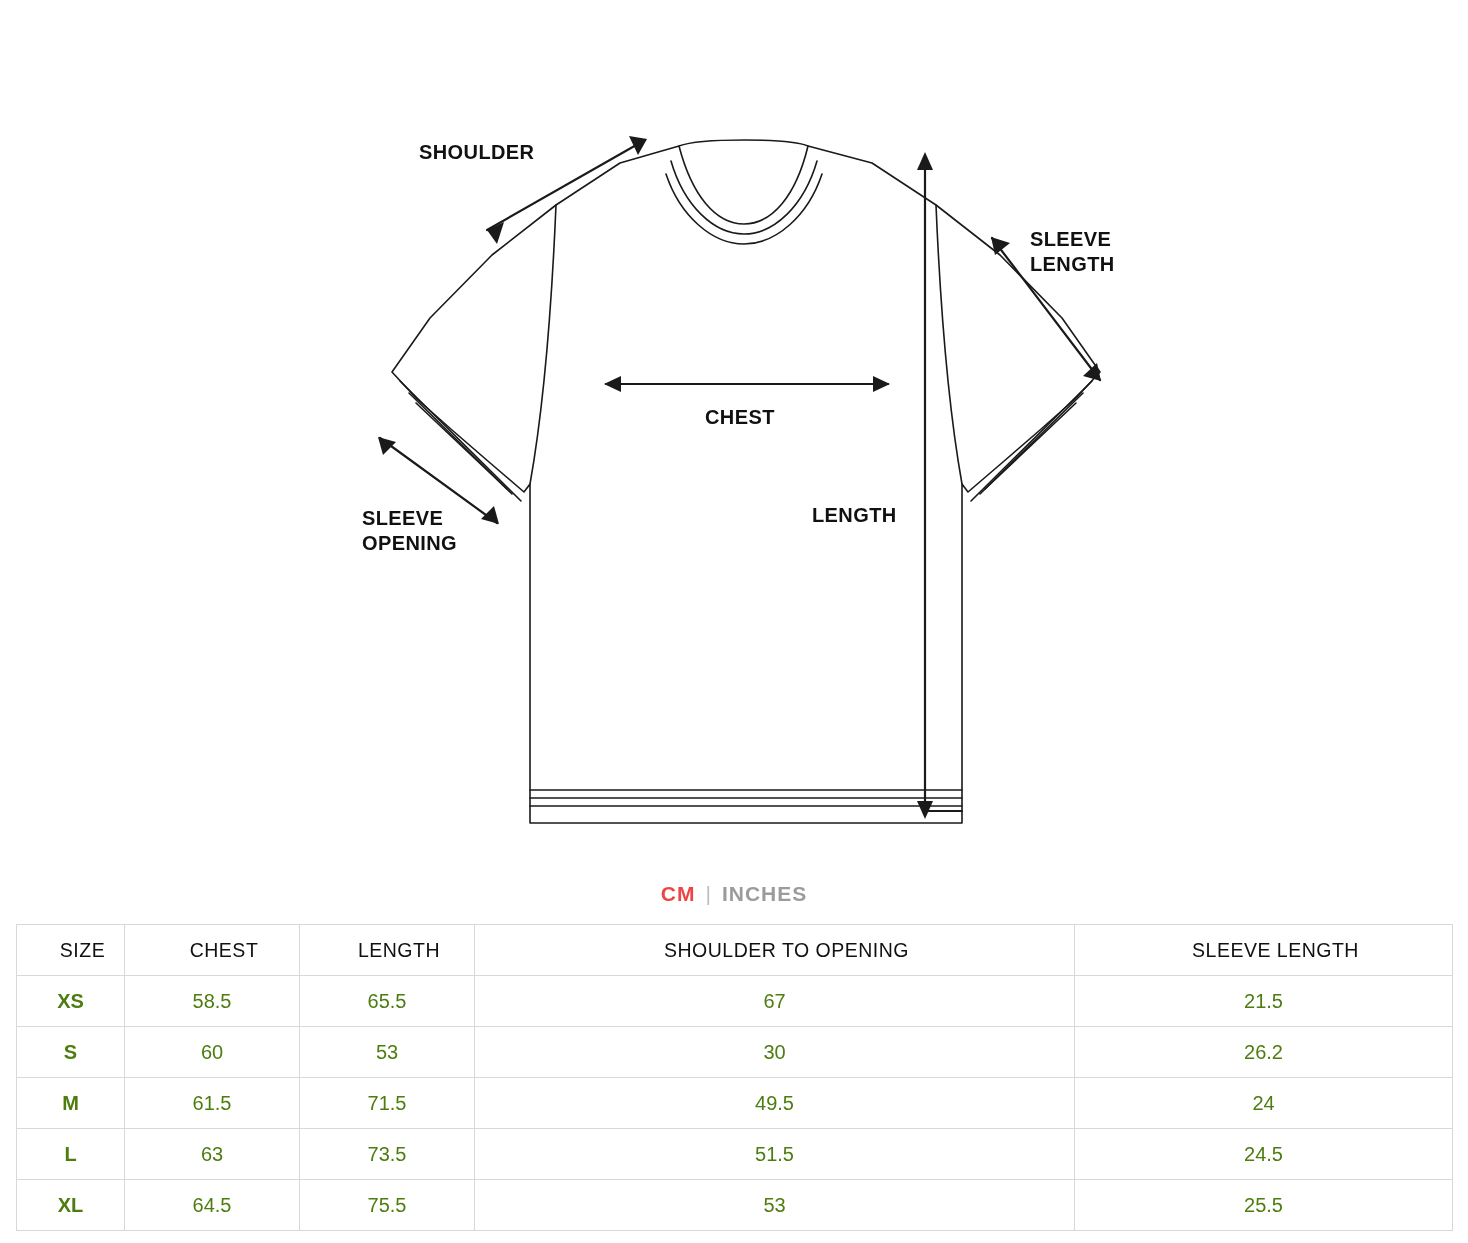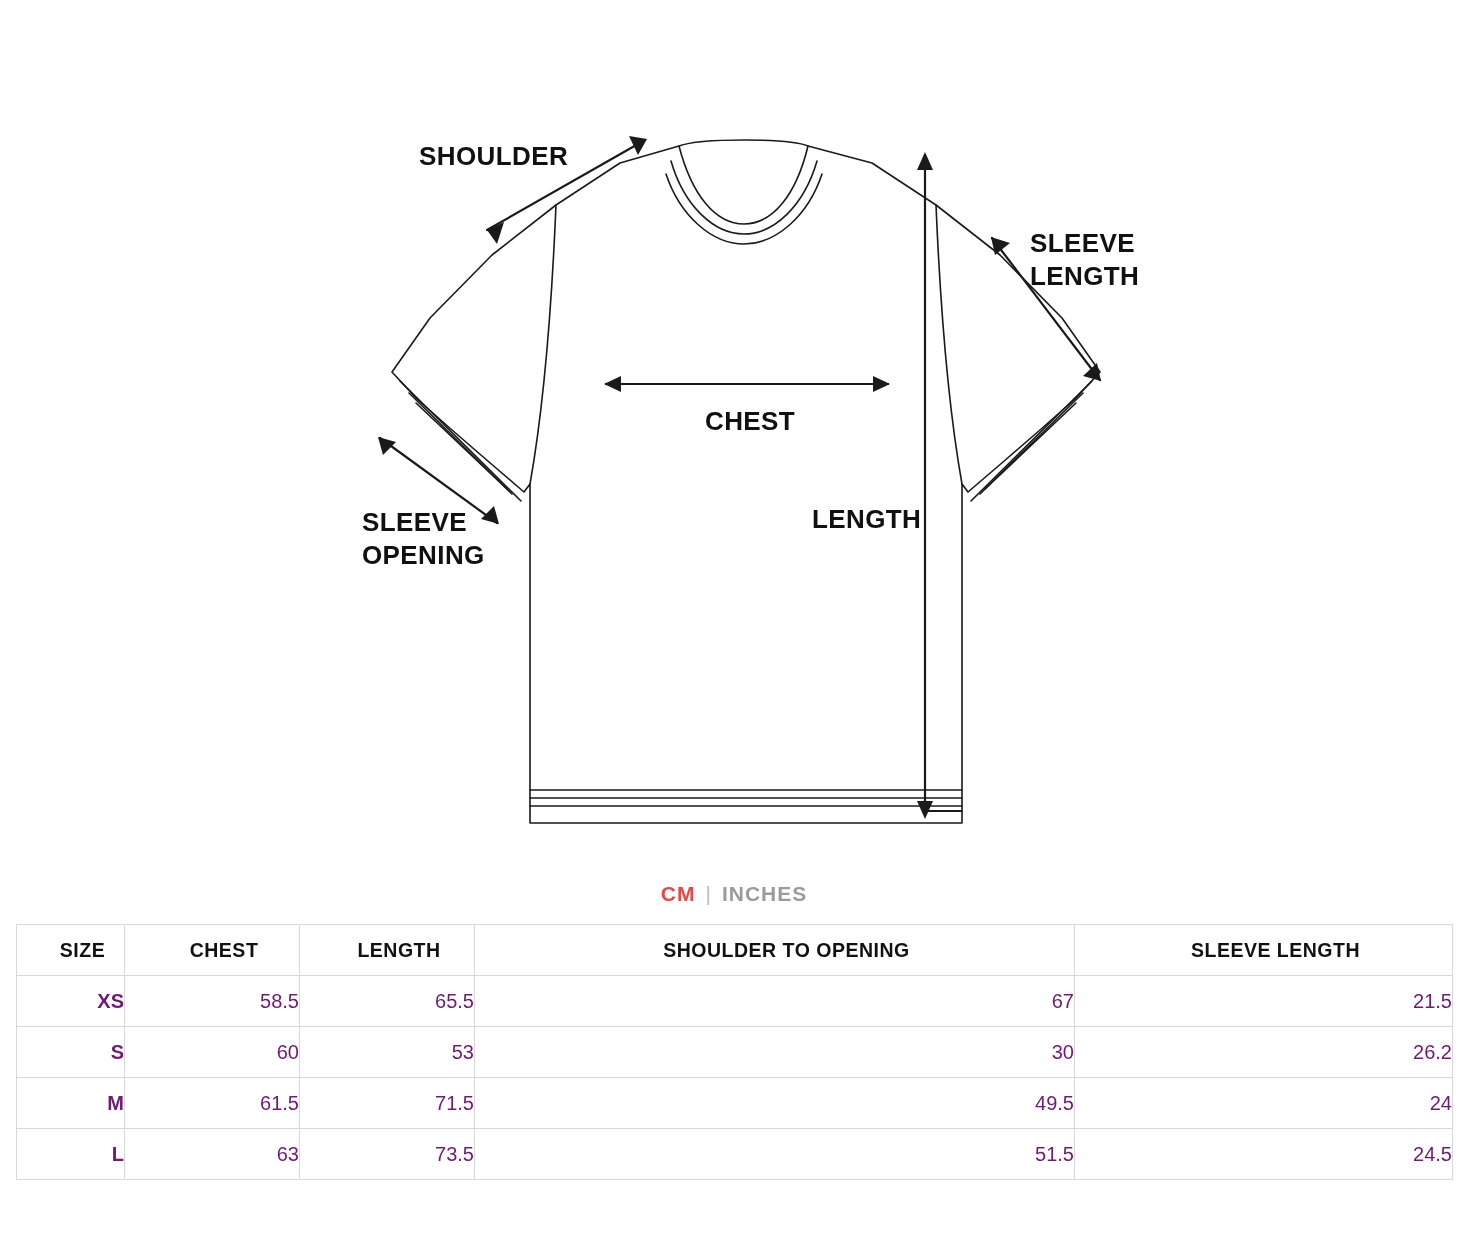--- a/index.html
+++ b/index.html
@@ -25,21 +25,21 @@
   #diagram-svg {
     position: absolute;
     top: 0;
     left: 0;
   }
 
   .diag-label {
     position: absolute;
     font-family: "Liberation Sans", sans-serif;
     font-weight: bold;
-    font-size: 26px;
+    font-size: 20px;
     letter-spacing: 0.4px;
     color: #111111;
     line-height: 1.25;
     white-space: pre-line;
   }
 
   #label-shoulder { left: 419px; top: 140px; }
   #label-sleeve-length { left: 1030px; top: 227px; }
   #label-chest { left: 705px; top: 405px; }
   #label-length { left: 812px; top: 503px; }
@@ -77,29 +77,28 @@
     table-layout: fixed;
   }
   #size-table th, #size-table td {
     border: 1px solid #d8d8d8;
     text-align: center;
     font-size: 20px;
     height: 50px;
     padding: 0;
   }
   #size-table thead th {
-    font-weight: bold;
+    font-weight: normal;
     letter-spacing: 0.5px;
     font-size: 19.5px;
     padding-left: 24px;
   }
   #size-table tbody td {
     font-weight: normal;
-    color: #701a75;
-    text-align: right;
+    color: #4d7c0f;
   }
   #size-table tbody td.size-cell {
     font-weight: bold;
   }
   .col-size { width: 108px; }
   .col-chest { width: 175px; }
   .col-length { width: 175px; }
   .col-sts { width: 600px; }
   .col-sleeve { width: 378px; }
 </style>
@@ -248,14 +247,21 @@
       <td>49.5</td>
       <td>24</td>
     </tr>
     <tr>
       <td class="size-cell">L</td>
       <td>63</td>
       <td>73.5</td>
       <td>51.5</td>
       <td>24.5</td>
     </tr>
+    <tr>
+      <td class="size-cell">XL</td>
+      <td>64.5</td>
+      <td>75.5</td>
+      <td>53</td>
+      <td>25.5</td>
+    </tr>
   </tbody>
 </table>
 
 </body></html>

